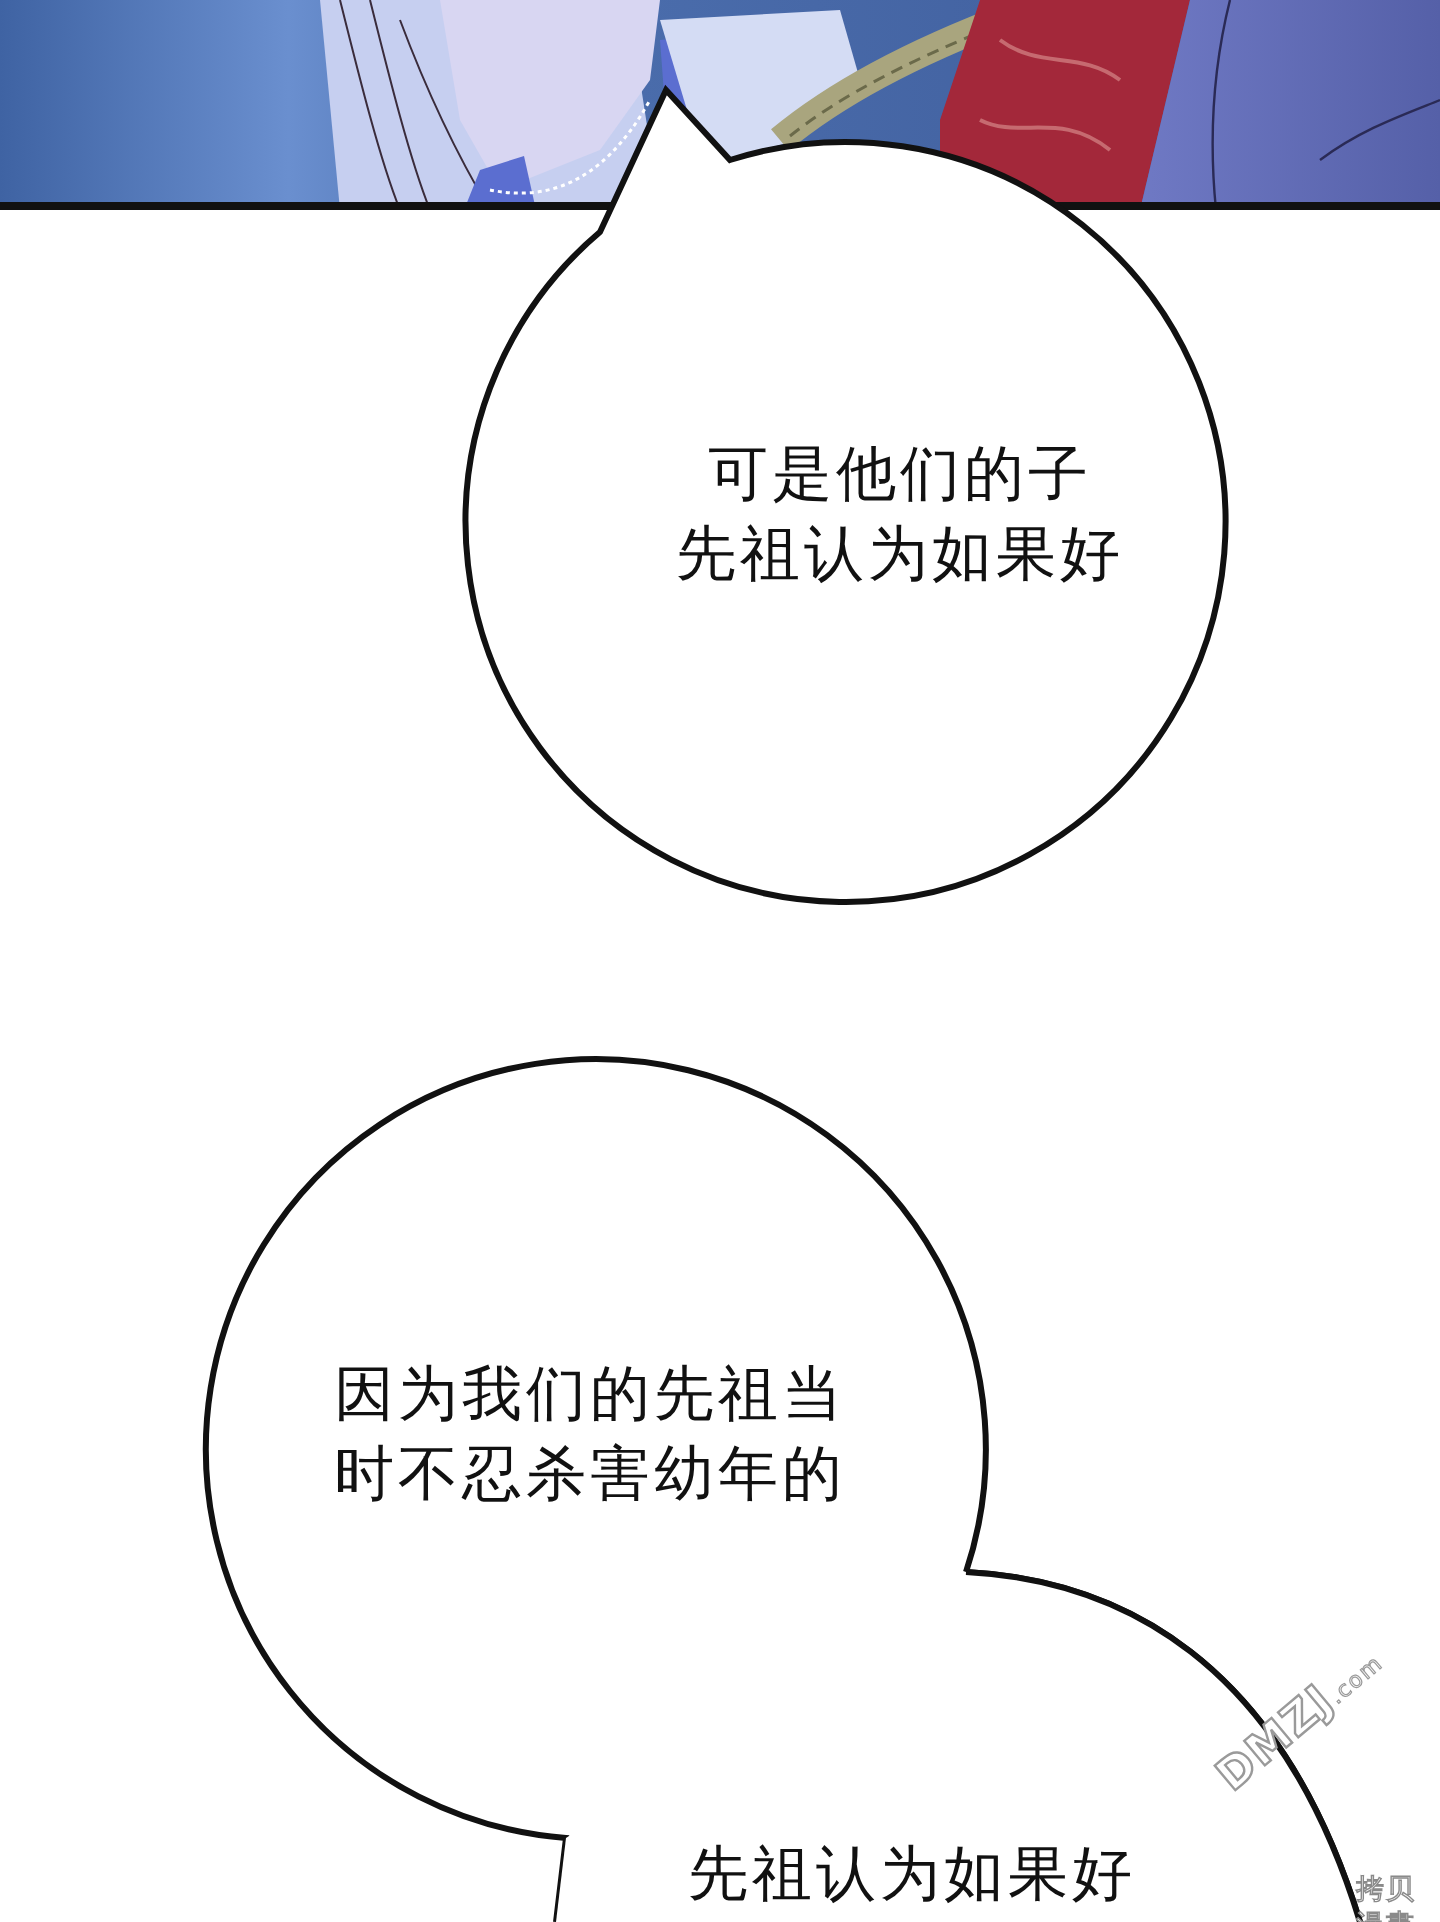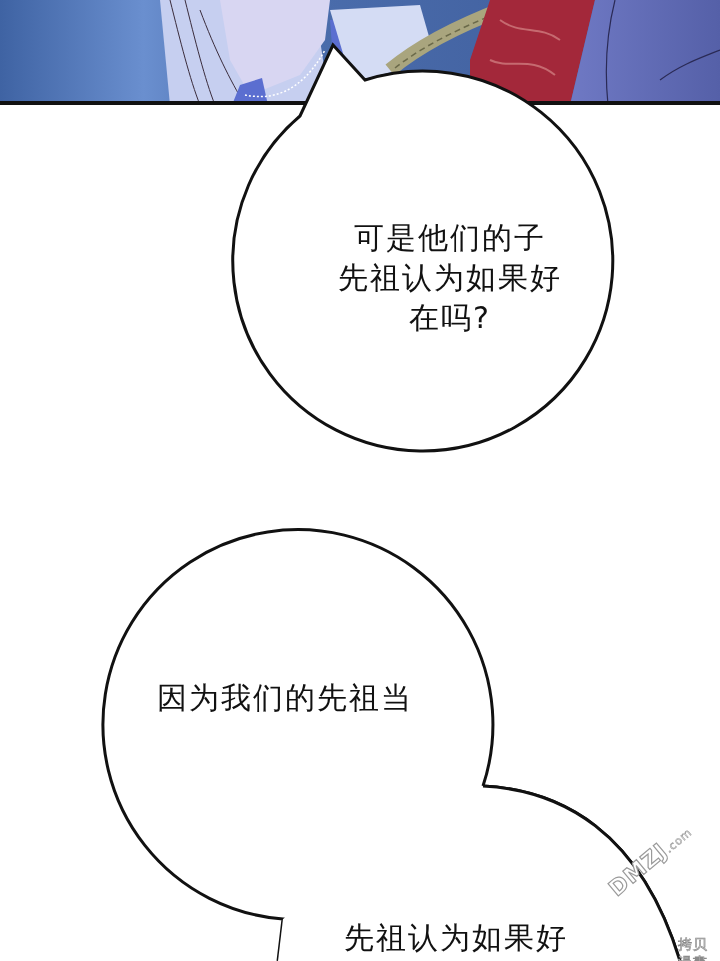--- a/index.html
+++ b/index.html
@@ -6,21 +6,21 @@
     body { width: 720px; height: 961px; position: relative; overflow: hidden;
            font-family: "DejaVu Sans", "Liberation Sans", sans-serif; }
     .page { position: absolute; left: 0; top: 0; width: 720px; height: 961px; background: #ffffff; }
     .panel-top { position: absolute; left: 0; top: 0; width: 720px; height: 105px; overflow: hidden; }
     .art { position: absolute; left: 0; top: 0; width: 720px; height: 105px; }
     .bubbles { position: absolute; left: 0; top: 0; width: 720px; height: 961px; }
     .bubble-text { position: absolute; color: #111111; font-size: 30px; line-height: 40px;
                    text-align: center; letter-spacing: 2px; white-space: nowrap; }
     .bubble-text .line { display: block; text-align: center; }
     #b1 { left: 330px; top: 218px; width: 240px; }
-    #b2 { left: 125px; top: 678px; width: 320px; }
+    #b2 { left: 135px; top: 678px; width: 320px; }
     #b3 { left: 316px; top: 918px; width: 280px; text-align: left; }
     .watermark { position: absolute; left: 620px; top: 866px; width: 100px; height: 95px; }
     .wm-logo { position: absolute; left: 0; top: 10px; transform: rotate(-40deg); transform-origin: left bottom;
                font-family: "DejaVu Sans", sans-serif; font-weight: bold; font-size: 22px; color: #ffffff;
                -webkit-text-stroke: 1.2px #9a9a9a; letter-spacing: 1px; }
     .wm-logo small { font-size: 11px; font-weight: normal; -webkit-text-stroke: 0.6px #9a9a9a; }
     .wm-sub { position: absolute; left: 38px; top: 70px; font-size: 14px; color: #ffffff;
               -webkit-text-stroke: 0.7px #8a8a8a; letter-spacing: 1px; margin-left: 20px; }
   </style>
 </head>
@@ -90,25 +90,25 @@
     <g>
       <path d="M 483 786 C 560 790 640 830 680 961" fill="none" stroke="#111111" stroke-width="3"></path>
       <path d="M 278 961 L 283 919 L 483 786 C 560 790 640 830 680 961 Z" fill="#ffffff" stroke="none"></path>
       <path d="M 483 786 C 560 790 640 830 680 961" fill="none" stroke="#111111" stroke-width="3"></path>
     </g>
   </svg>
 
   <div class="bubble-text" id="b1">
     <span class="line">可是他们的子</span>
     <span class="line">先祖认为如果好</span>
-    <span class="line">在吗?</span>
   </div>
 
   <div class="bubble-text" id="b2">
     <span class="line">因为我们的先祖当</span>
+    <span class="line">时不忍杀害幼年的</span>
   </div>
 
   <div class="bubble-text" id="b3">
     <span class="line">先祖认为如果好</span>
   </div>
 
   <div class="watermark">
     <div class="wm-logo">
       <span>DMZJ</span><small>.com</small>
     </div>

